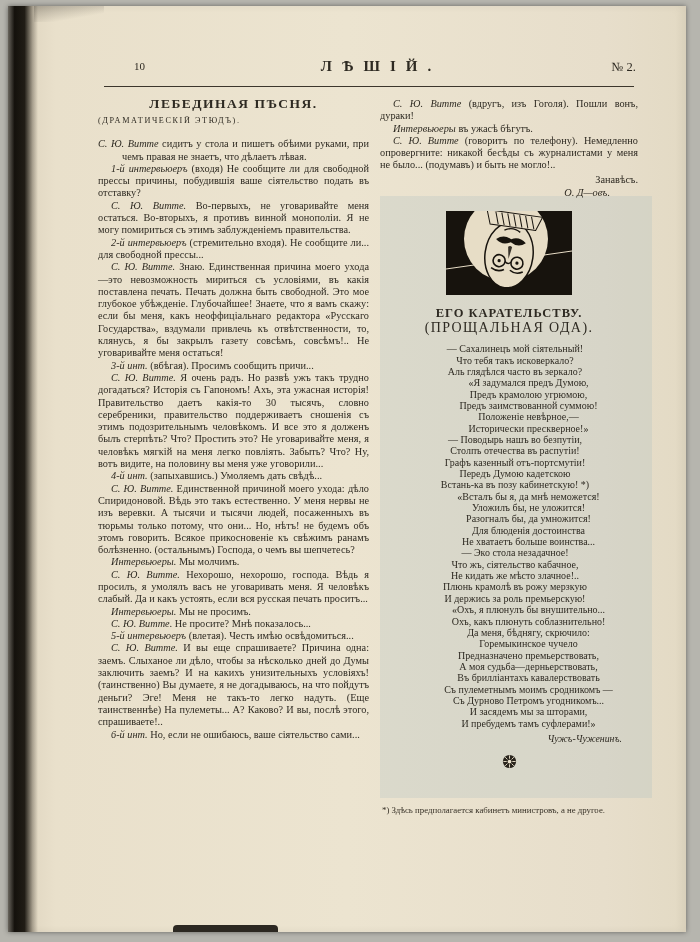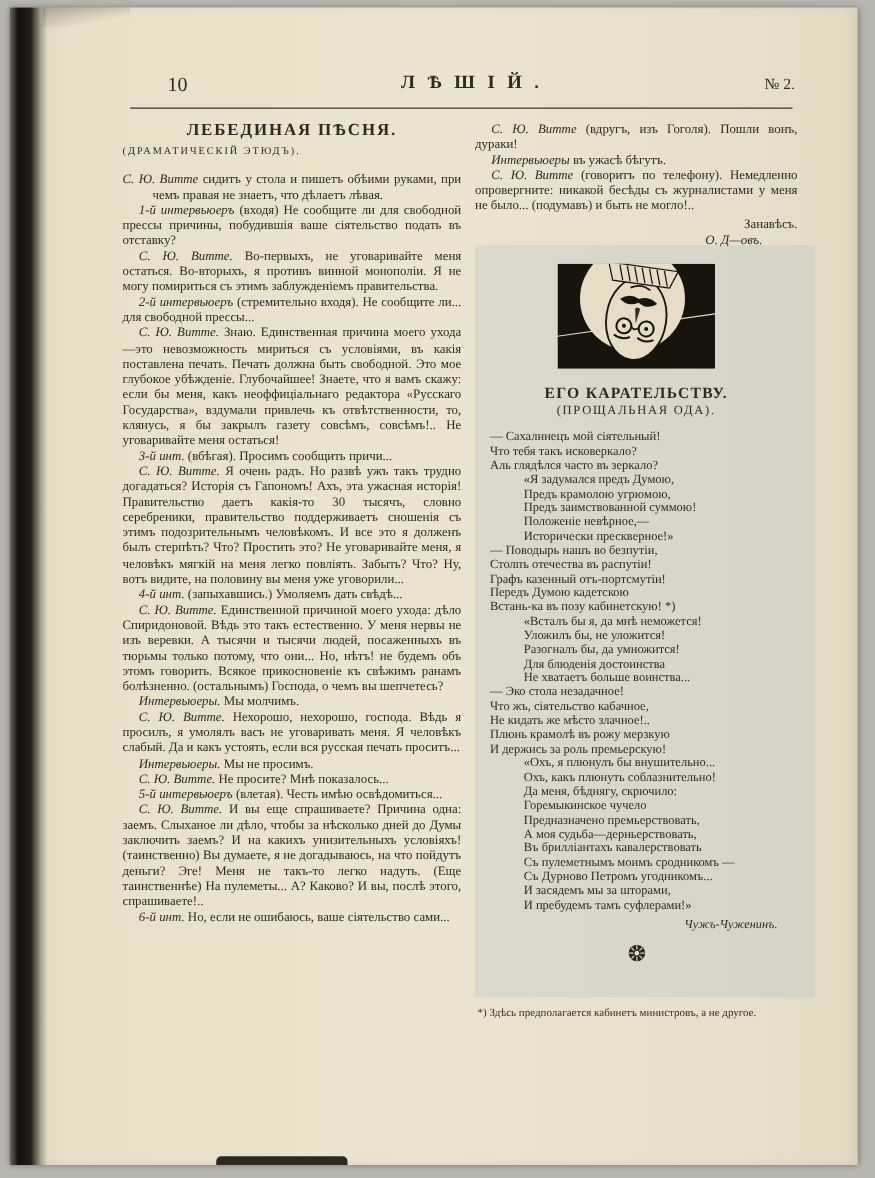--- a/index.html
+++ b/index.html
@@ -24,21 +24,21 @@
   }
   .corner-curl{
     position:absolute;left:26px;top:0;width:70px;height:16px;
     background:linear-gradient(170deg,rgba(70,66,58,.35) 0%,rgba(0,0,0,0) 70%);
   }
   .showthrough{
     position:absolute;left:372px;top:190px;width:272px;height:602px;
     background:rgba(168,186,192,.25);pointer-events:none;
   }
   .header{position:absolute;left:108px;top:52px;width:520px;height:20px;}
-  .pagenum{position:absolute;left:18px;top:2px;font-size:16px;text-align:center;}
+  .pagenum{position:absolute;left:18px;top:2px;font-size:11px;text-align:center;}
   .masthead{
     position:absolute;left:0;right:0;top:0;text-align:center;
     font-size:15px;font-weight:bold;letter-spacing:10px;text-indent:10px;
   }
   .issue{position:absolute;right:0;top:2px;font-size:12.5px;}
   .rule{position:absolute;left:96px;top:78px;width:530px;height:0;
     border-top:2px solid #46403400;border-bottom:1.6px solid #3c362c;}
   .col-left{
     position:absolute;left:90px;top:88px;width:271px;
     font-size:10.3px;line-height:12.3px;text-align:justify;
@@ -50,22 +50,22 @@
   .art-title{text-align:center;font-weight:bold;font-size:13.5px;letter-spacing:1.5px;line-height:16px;margin:2px 0 3px;}
   .art-sub{text-align:left;font-size:8.2px;letter-spacing:1.6px;margin:0 0 11px;}
   .para{margin:0;text-indent:13px;}
   .para i{font-style:italic;}
   .para.hang{text-indent:-24px;padding-left:24px;}
   .curtain{text-align:right;margin:2px 0 1px;}
   .author-sig{text-align:right;padding-right:28px;font-style:italic;margin:1px 0 12px;}
   .figure{text-align:center;margin:9px 0 8px;}
   .figure svg{display:inline-block;}
   .poem-title{text-align:center;font-weight:bold;font-size:12.5px;letter-spacing:1px;margin:4px 0 3px;}
-  .poem-sub{text-align:center;font-size:10px;letter-spacing:1.4px;margin:0 0 9px;}
-  .poem{font-size:10px;line-height:11.35px;padding-left:12px;text-align:left;}
+  .poem-sub{text-align:center;font-size:14px;letter-spacing:1.4px;margin:0 0 9px;}
+  .poem{font-size:10px;line-height:11.35px;padding-left:12px;text-align:center;}
   .poem .line{white-space:nowrap;}
   .poem .line.ind{padding-left:27px;}
   .poem-sig{text-align:right;font-style:italic;font-size:9.8px;padding-right:16px;margin-top:4px;}
   .ornament{text-align:center;margin-top:9px;}
   .footnote{
     position:absolute;left:374px;top:799px;width:272px;
     font-size:8.8px;line-height:11px;color:#363026;text-align:left;
   }
 </style>
 </head>

